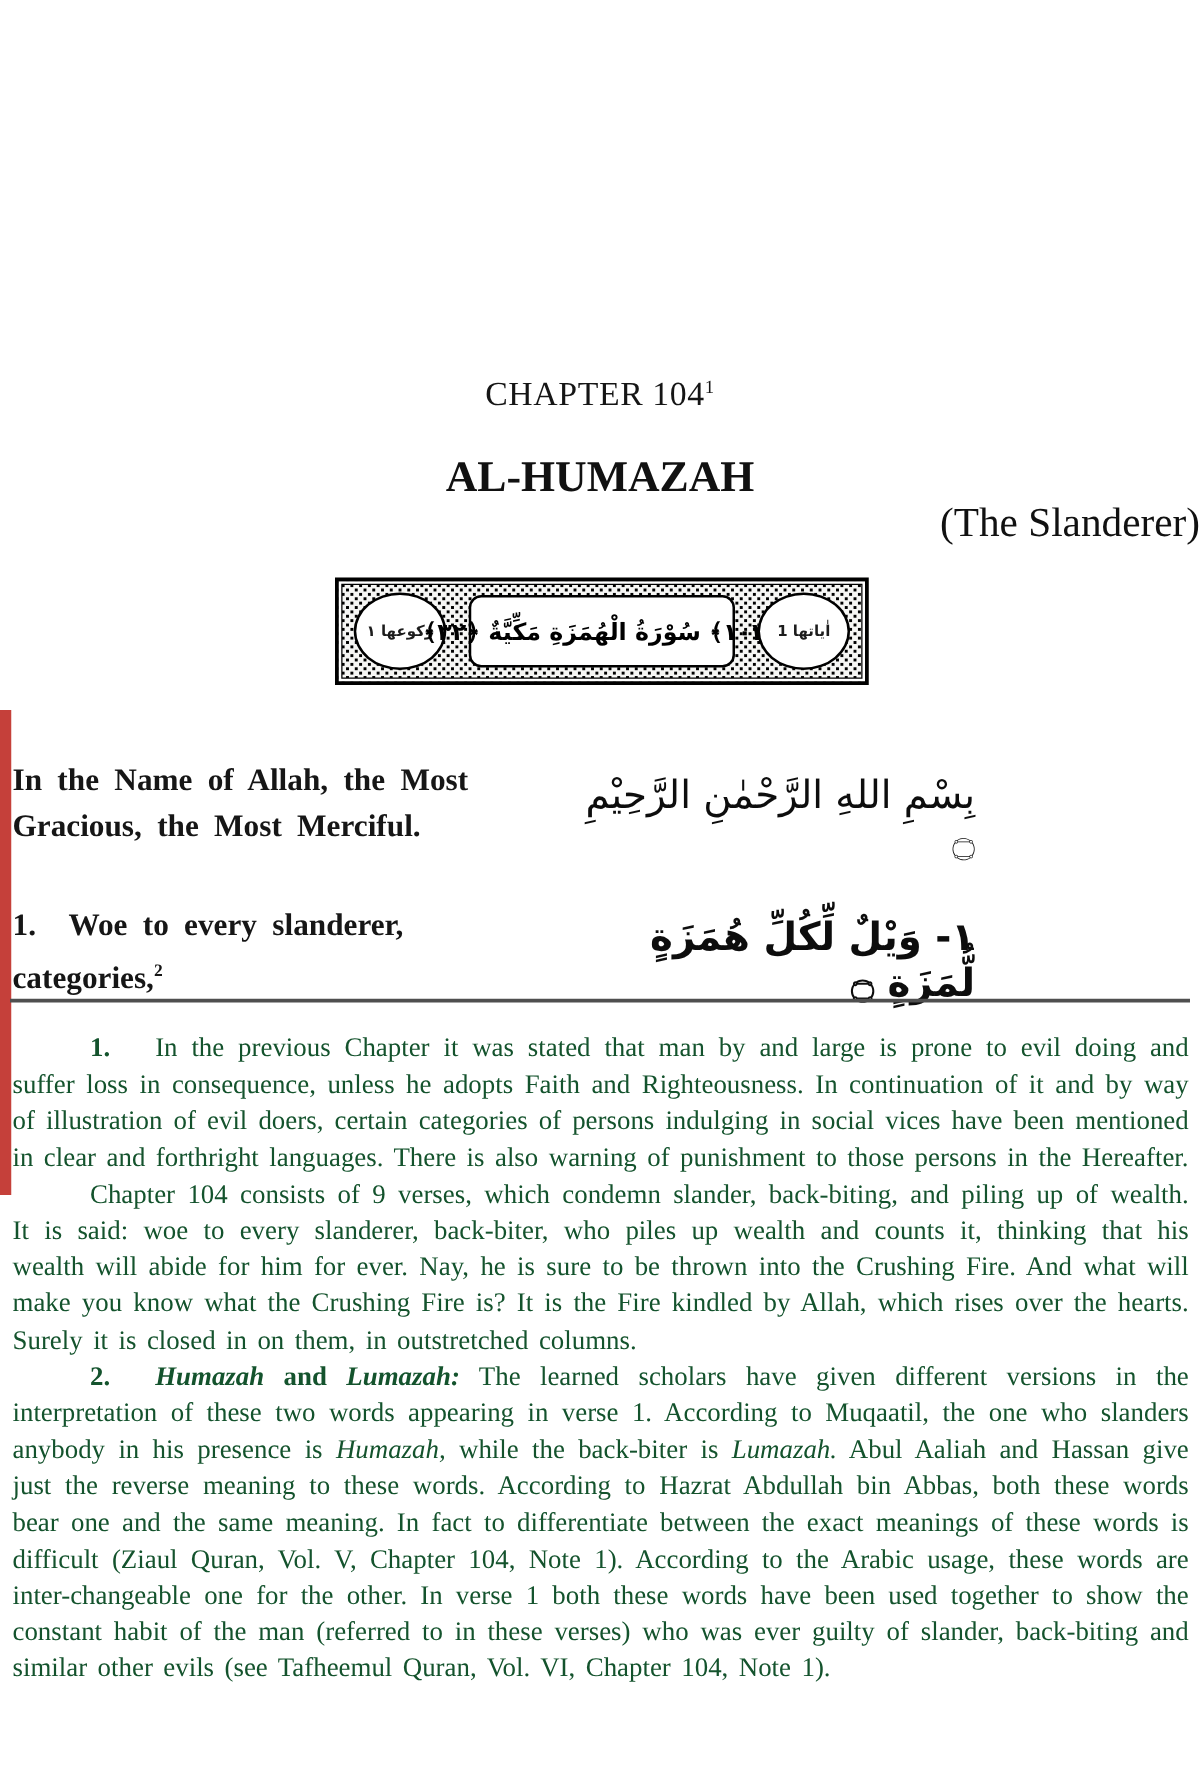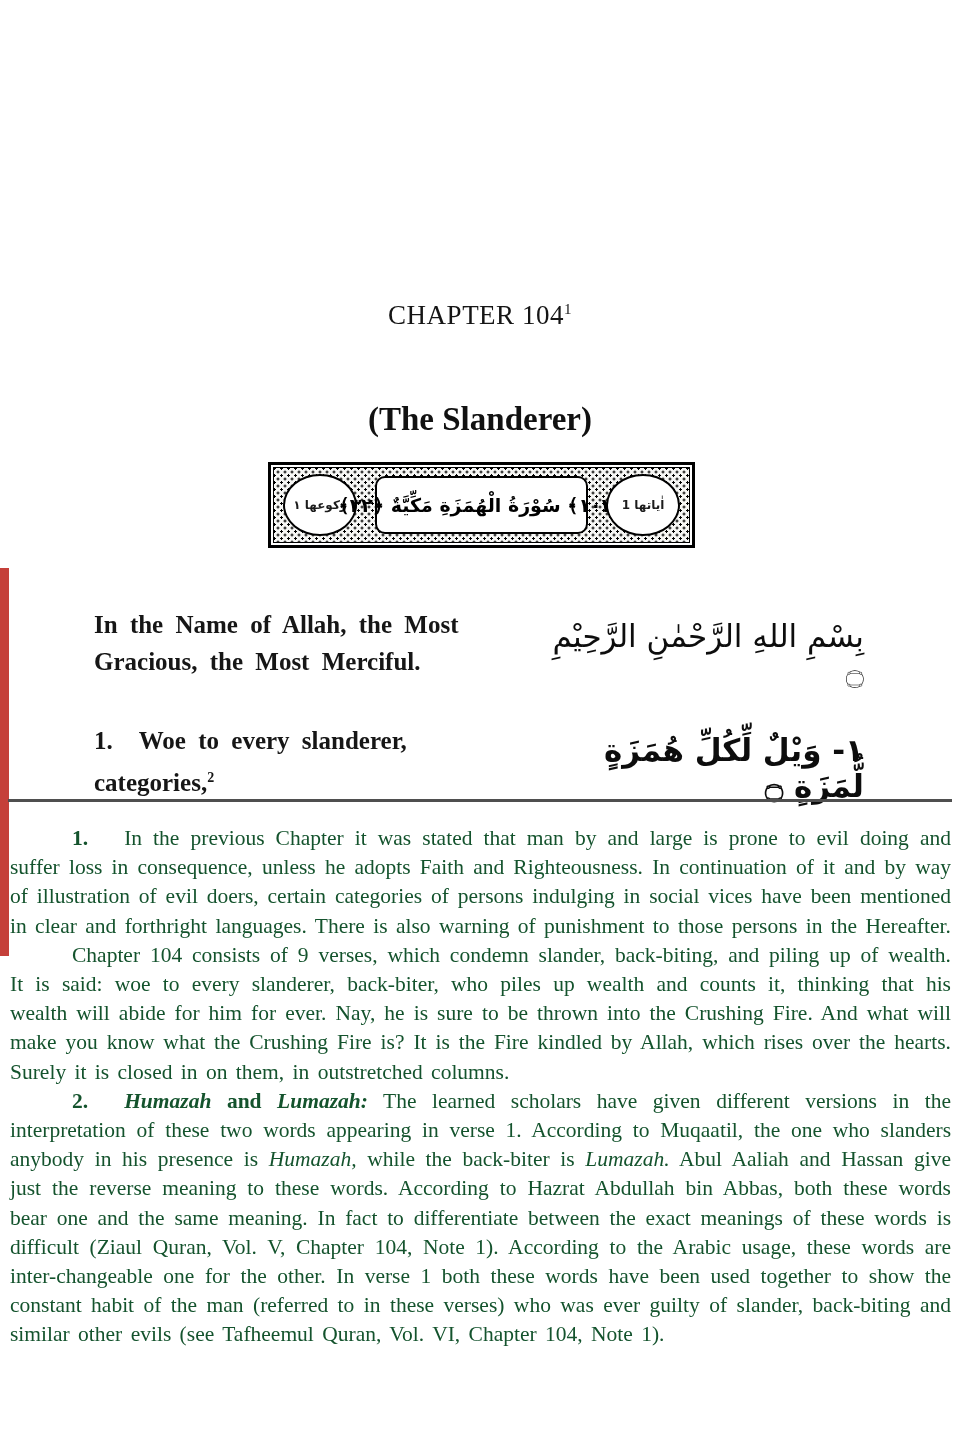--- a/index.html
+++ b/index.html
@@ -6,40 +6,40 @@
   .page{position:relative;width:960px;height:1430px;background:#ffffff;overflow:hidden;
         font-family:"Liberation Serif", serif;color:#1c1c1c;}
   .edge-strip{position:absolute;left:0;top:568px;width:9px;height:388px;background:#c5403a;}
   .center{text-align:center;}
   .chapter-heading{position:absolute;top:300px;left:0;width:100%;
         font-size:27px;font-weight:normal;color:#151515;letter-spacing:.5px;}
   .chapter-heading sup{font-size:15px;}
   .surah-title{position:absolute;top:363px;left:0;width:100%;
         font-size:35px;font-weight:bold;color:#111;line-height:38px;}
   .surah-subtitle{position:absolute;top:401px;left:0;width:100%;
-        font-size:33px;font-weight:bold;color:#111;}
+        font-size:33px;font-weight:normal;color:#111;text-align:right;}
   
   .banner{position:absolute;top:462px;left:268px;width:427px;height:86px;
         border:3px solid #000;box-sizing:border-box;
         background:
           radial-gradient(#000 1.1px, transparent 1.3px),
           radial-gradient(#000 1.1px, transparent 1.3px),#f6f6f4;
         background-size:7px 7px,7px 7px;background-position:0 0,3.5px 3.5px;
         box-shadow: inset 0 0 0 2px #fff, inset 0 0 0 3px #000;}
   .banner-cartouche{position:absolute;left:104px;right:104px;top:11px;bottom:11px;
         background:#fff;border:2px solid #000;border-radius:10px;
         display:flex;align-items:center;justify-content:center;}
   .banner-arabic{font-family:"DejaVu Sans", sans-serif;font-size:19px;font-weight:bold;
         white-space:nowrap;color:#000;direction:rtl;}
   .medallion{position:absolute;top:9px;bottom:9px;width:70px;background:#fff;
         border:2px solid #000;border-radius:50%;display:flex;align-items:center;justify-content:center;
         font-family:"DejaVu Sans", sans-serif;font-size:12px;font-weight:bold;direction:rtl;}
   .medallion.left{left:12px;} .medallion.right{right:12px;}
   
-  .row{position:absolute;left:10px;right:12px;display:flex;justify-content:center;align-items:flex-start;}
+  .row{position:absolute;left:10px;right:12px;display:flex;justify-content:flex-start;align-items:flex-start;}
   .bismillah-row{top:606px;}
   .verse-row{top:722px;}
   .eng-bold{font-size:25px;font-weight:bold;color:#161616;line-height:37px;word-spacing:6px;width:440px;}
   .arabic{font-family:"DejaVu Sans", sans-serif;direction:rtl;text-align:right;color:#0d0d0d;}
   .arabic.bismillah{font-size:31px;padding-top:12px;width:330px;}
   .arabic.verse{font-size:31px;font-weight:bold;padding-top:10px;width:330px;}
   .vnum{display:inline-block;margin-right:26px;}
   .eng-bold sup{font-size:14px;}
   .divider{position:absolute;top:799px;left:8px;width:944px;height:3px;background:#4f4f4f;}
   
@@ -53,20 +53,21 @@
 </style>
 </head>
 <body>
 
 <div class="page">
 
   <div class="edge-strip"></div>
 
   <div class="chapter-heading center"><span>CHAPTER 104</span><sup>1</sup></div>
 
+  <div class="surah-title center">AL-HUMAZAH</div>
   <div class="surah-subtitle center">(The Slanderer)</div>
 
   <div class="banner">
     <div class="medallion left">رکوعها ۱</div>
     <div class="banner-cartouche">
       <span class="banner-arabic">﴿۱۰۴﴾ سُوْرَةُ الْهُمَزَةِ مَكِّيَّةٌ ﴿۳۲﴾</span>
     </div>
     <div class="medallion right">اٰیاتها 1</div>
   </div>
 

